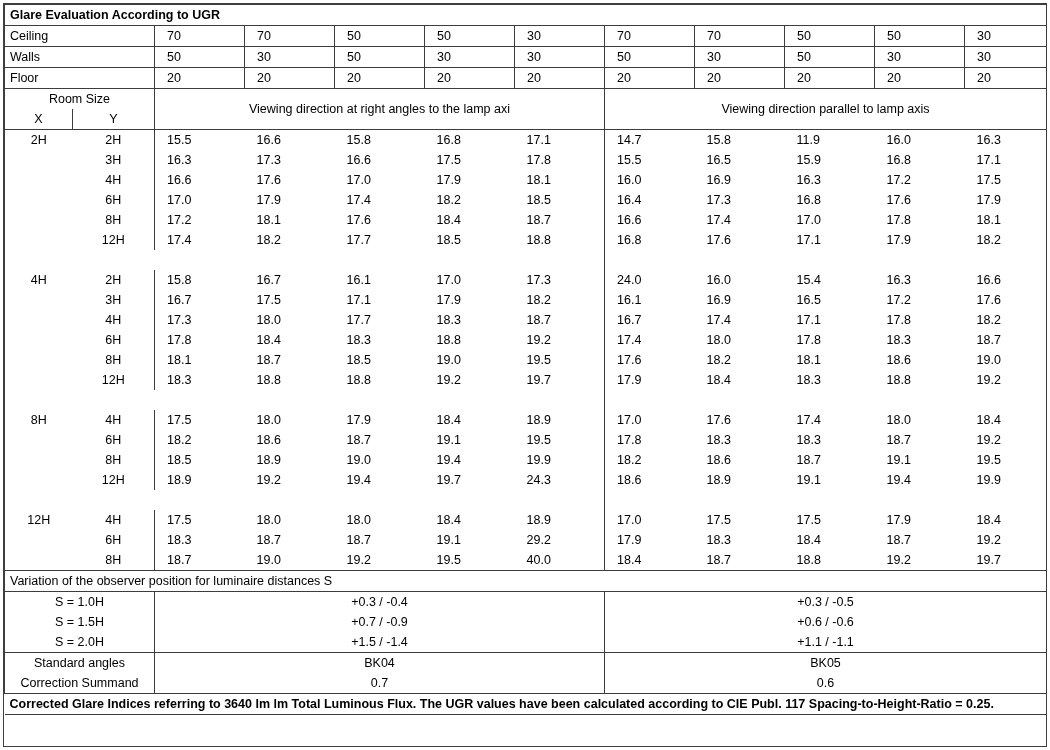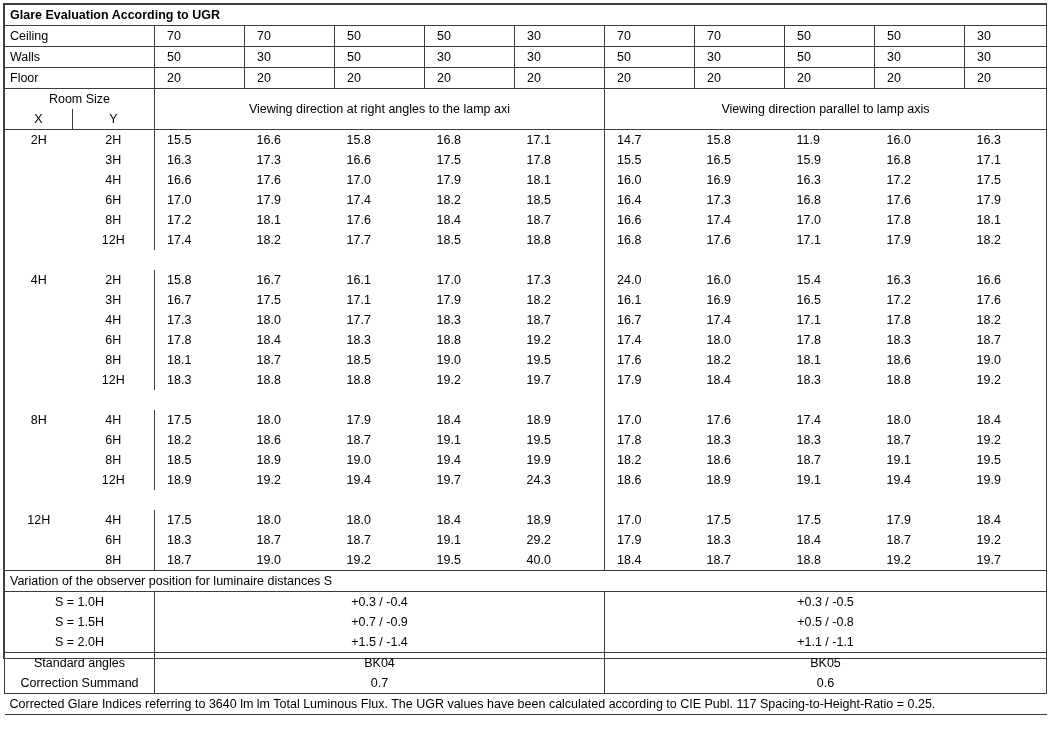--- a/index.html
+++ b/index.html
@@ -9,21 +9,21 @@
   body {
     width: 1050px;
     height: 750px;
     background: #ffffff;
     font-family: "Liberation Sans", sans-serif;
     color: #000000;
     font-size: 12.5px;
   }
   .sheet {
     width: 1044px;
-    height: 656px;
+    height: 744px;
     margin: 3px;
     border: 1px solid #404040;
     box-sizing: border-box;
     position: relative;
   }
   table.ugr {
     width: 100%;
     border-collapse: collapse;
     table-layout: fixed;
   }
@@ -53,20 +53,21 @@
   }
   .nb-top {
     border-top: none !important;
   }
   .nb-bot {
     border-bottom: none !important;
   }
   .nb-lr {
     border-left: none !important;
     border-right: none !important;
+    font-weight: bold;
   }
   .row-gap td {
     height: 11px;
     border-top: none !important;
     border-bottom: none !important;
   }
   .footnote {
     padding-left: 5px !important;
     font-size: 12.5px;
     height: 22px;
@@ -494,21 +495,21 @@
           <td class="sect-head lbl" colspan="12">Variation of the observer position for luminaire distances S</td>
         </tr>
         <tr>
           <td class="ctr nb-bot" colspan="2">S = 1.0H</td>
           <td class="ctr nb-bot" colspan="5">+0.3 / -0.4</td>
           <td class="ctr nb-bot" colspan="5">+0.3 / -0.5</td>
         </tr>
         <tr>
           <td class="ctr nb-top nb-bot" colspan="2">S = 1.5H</td>
           <td class="ctr nb-top nb-bot" colspan="5">+0.7 / -0.9</td>
-          <td class="ctr nb-top nb-bot" colspan="5">+0.5 / -0.8</td>
+          <td class="ctr nb-top nb-bot" colspan="5">+0.6 / -0.6</td>
         </tr>
         <tr>
           <td class="ctr nb-top" colspan="2">S = 2.0H</td>
           <td class="ctr nb-top" colspan="5">+1.5 / -1.4</td>
           <td class="ctr nb-top" colspan="5">+1.1 / -1.1</td>
         </tr>
         <tr>
           <td class="ctr nb-bot" colspan="2">Standard angles</td>
           <td class="ctr nb-bot" colspan="5">BK04</td>
           <td class="ctr nb-bot" colspan="5">BK05</td>

